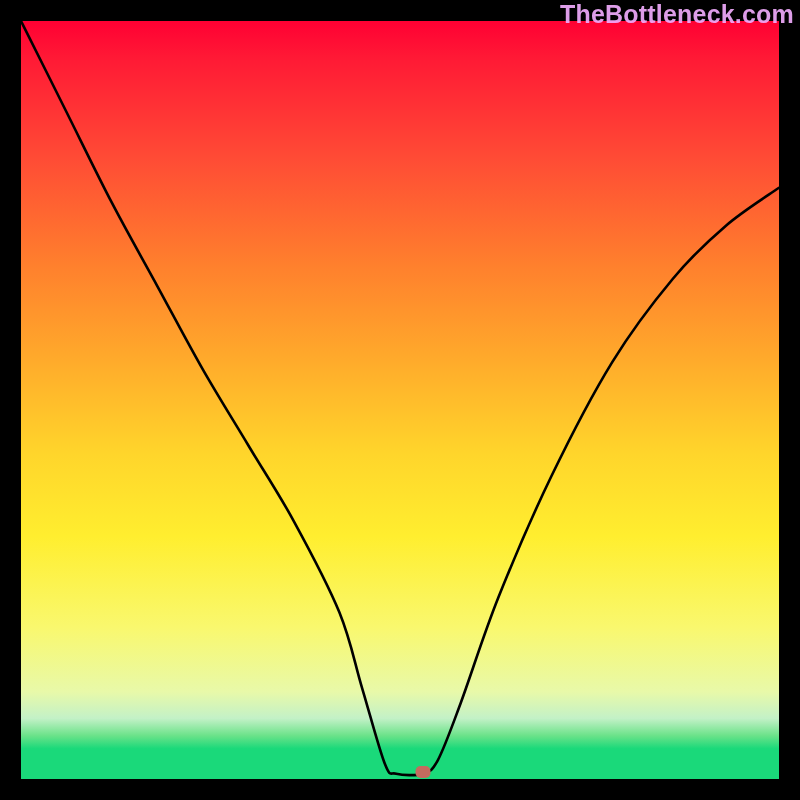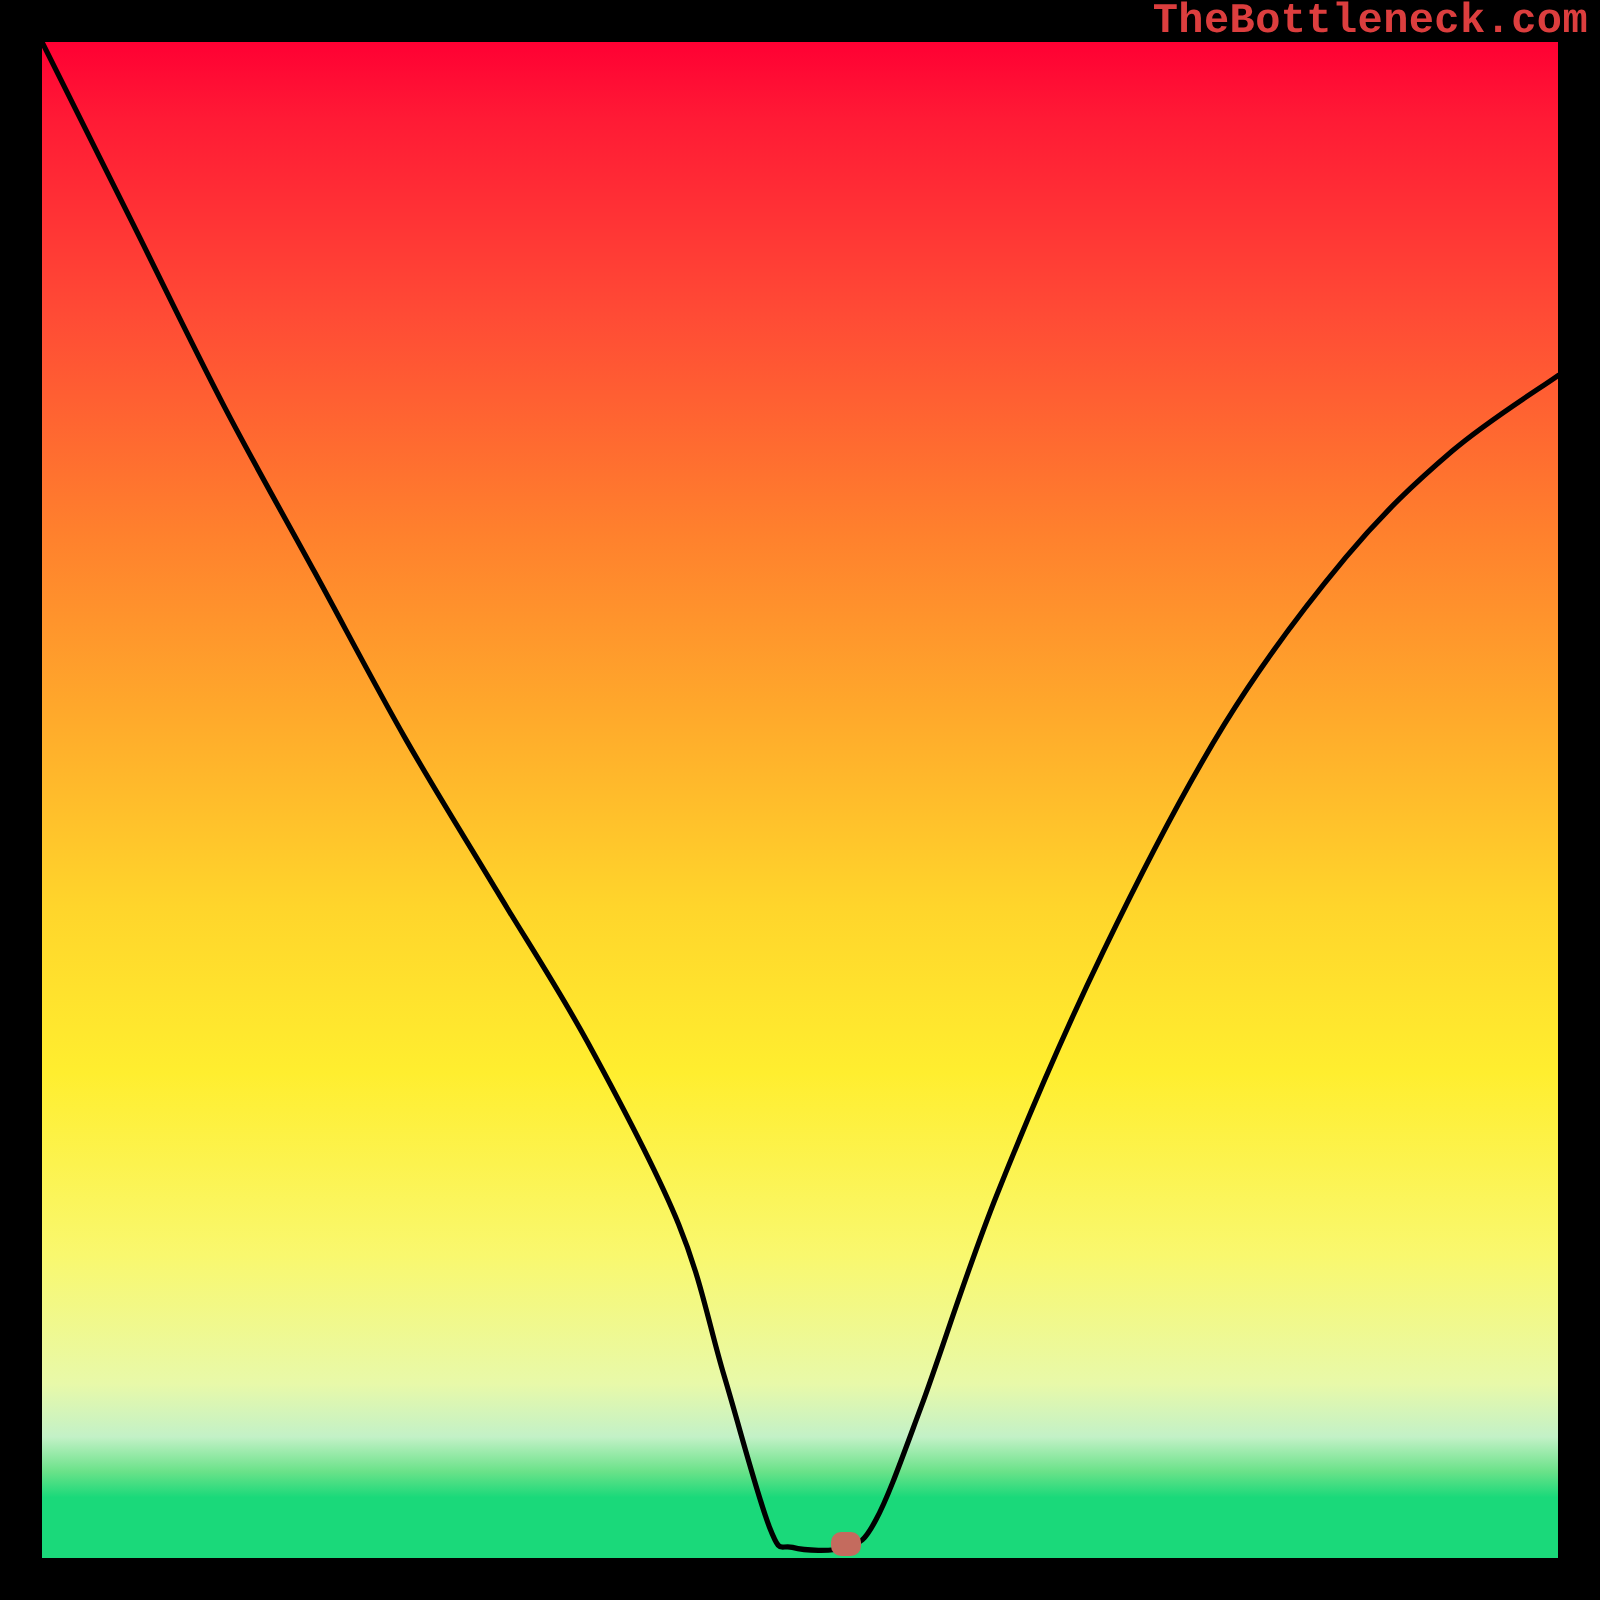--- a/index.html
+++ b/index.html
@@ -41,27 +41,26 @@
       #c3f1c7 92%,
       #6ae289 94.3%,
       #1ad97a 96%,
       #1ad97a 100%
     );
   }
   .watermark {
     position: absolute;
     top: 0px;
     right: 6px;
-    color: #ef4444;
-    font-size: 21px;
+    color: #f0abfc;
+    font-size: 25px;
     font-weight: 600;
     letter-spacing: 0.2px;
     opacity: 0.92;
     user-select: none;
-    font-family: Liberation Mono, monospace;
   }
   svg.curve {
     position: absolute;
     inset: 0;
     width: 100%;
     height: 100%;
   }
   .marker {
     position: absolute;
     width: 15px;

